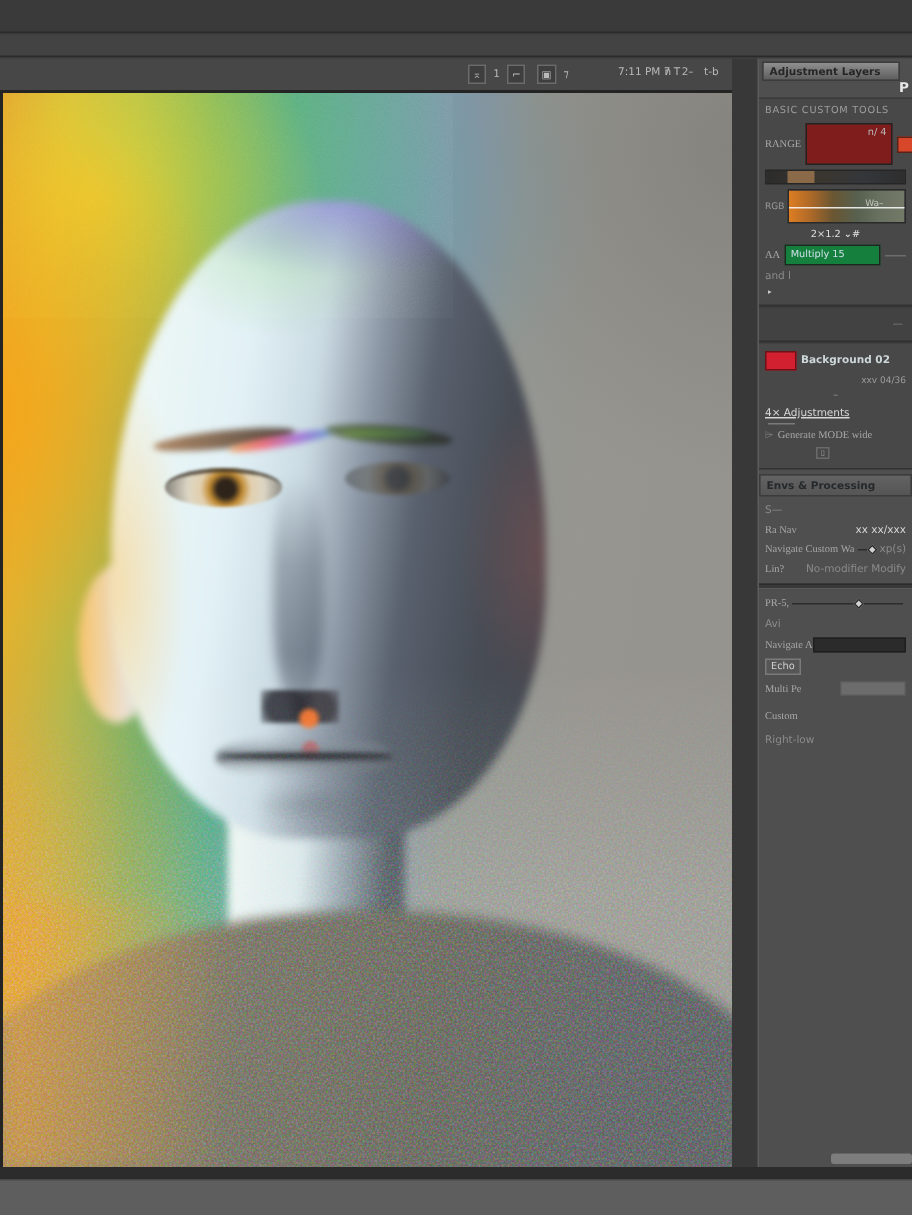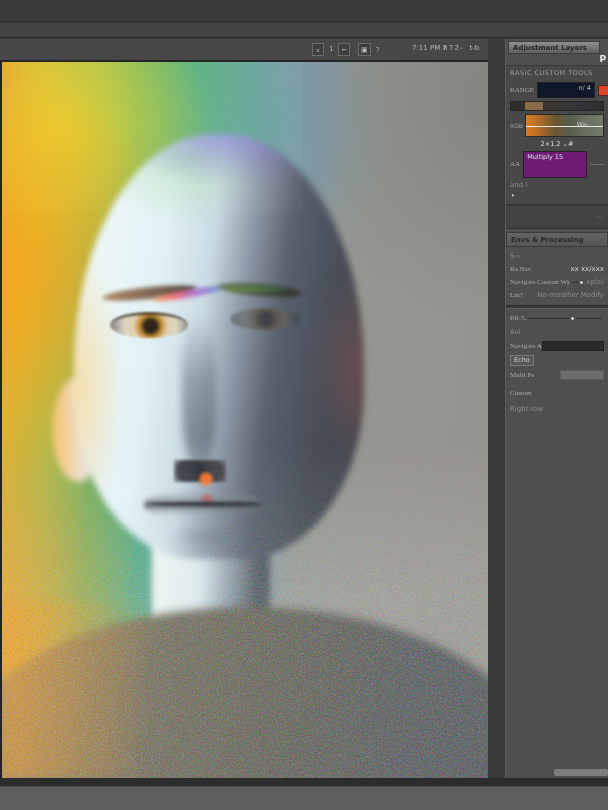--- a/index.html
+++ b/index.html
@@ -89,34 +89,34 @@
   .sb-tab{margin:2px 8px 0 2px;height:13px;background:linear-gradient(#8f8f8f,#5e5e5e);
           color:#262626;font-size:7px;line-height:13px;padding:0 4px;font-weight:bold;
           border:1px solid #3c3c3c;white-space:nowrap;overflow:hidden;}
   .sb-corner{height:11px;text-align:right;padding-right:2px;color:#e8e8e8;font-weight:bold;font-size:9px;line-height:11px;}
   .panel{background:#484848;border-top:1px solid #3a3a3a;border-bottom:1px solid #333;padding:3px 4px;}
   .p-title{color:#9d9d9d;font-size:6.5px;letter-spacing:.5px;margin-bottom:4px;white-space:nowrap;overflow:hidden;}
   .row{display:flex;align-items:center;gap:3px;margin:2px 0;min-height:10px;}
   .lbl{color:#a8a8a8;white-space:nowrap;font-family:Liberation Serif, serif;}
   .bright{color:#d6d6d6;}
   .faint{color:#8b8b8b;}
-  .dropdown{flex:1;height:16px;background:#0f172a;border:1px solid #222;color:#bcbcbc;
+  .dropdown{flex:1;height:28px;background:#7f1d1d;border:1px solid #222;color:#bcbcbc;
             font-size:6.5px;line-height:11px;padding:0 3px;text-align:right;}
   .swatch-red-sm{width:11px;height:11px;background:#d8472a;border:1px solid #5a2318;margin-right:-5px;}
   .darkramp{height:10px;background:linear-gradient(90deg,#2c2c2c,#3a362f 40%,#34363a 70%,#2e2e2e);
             border:1px solid #262626;display:flex;align-items:center;margin:3px 0;}
   .brownchip{width:18px;height:8px;background:#8a6a48;margin-left:14px;}
   .ramp-row{display:flex;align-items:stretch;gap:2px;margin:3px 0;}
   .ramp-lbl{width:13px;color:#9a9a9a;font-size:6px;align-self:center;}
   .ramp{flex:1;height:23px;position:relative;border:1px solid #2a2a2a;
         background:linear-gradient(90deg,#dd7d22 0%,#b06a28 18%,#6a5632 38%,#57604e 58%,#68705f 78%,#747a68 100%);}
   .ramp-line{position:absolute;left:0;top:11px;width:100%;height:1px;background:rgba(255,255,255,.85);}
   .ramp-cap{position:absolute;right:14px;top:4px;color:rgba(255,255,255,.6);font-size:6px;}
   .annot{text-align:center;color:#e0e0e0;font-size:6.5px;margin:1px 0 2px;}
-  .field{flex:1;height:27px;background:#701a75;border:1px solid #242424;color:#cfe0ea;
+  .field{flex:1;height:14px;background:#15803d;border:1px solid #242424;color:#cfe0ea;
          font-size:6.5px;line-height:10px;padding:0 3px;}
   .tail-line{width:14px;height:1px;background:#6d6d6d;}
   .bullet{color:#cfcfcf;font-size:7px;margin:1px 0 0 1px;}
   .panel-mid{height:24px;background:#424242;border-top:1px solid #373737;border-bottom:1px solid #303030;
              display:flex;align-items:center;justify-content:flex-end;padding:0 6px;color:#7d7d7d;}
   .swatch-red{width:21px;height:13px;background:#d22030;border:1px solid #6e1018;}
   .layer-name{color:#cdd6d8;font-weight:bold;font-size:7px;}
   .meta-right{text-align:right;color:#9c9c9c;font-size:6px;margin:1px 0;}
   .dash-center{text-align:center;color:#8e8e8e;font-size:7px;}
   .underl{text-decoration:underline;}
@@ -242,20 +242,39 @@
         <span class="lbl sm">AA</span>
         <span class="field sm">Multiply 15</span>
         <span class="tail-line"></span>
       </div>
       <div class="row faint sm">and  l</div>
       <div class="bullet">‣</div>
     </div>
 
     <div class="panel-mid sm">—</div>
 
+    <div class="panel">
+      <div class="row">
+        <span class="swatch-red"></span>
+        <span class="layer-name sm">Background 02</span>
+      </div>
+      <div class="meta-right sm">xxv 04/36</div>
+      <div class="dash-center">–</div>
+      <div class="row">
+        <span class="bright underl sm">4× Adjustments</span>
+      </div>
+      <div class="miniline"></div>
+      <div class="row">
+        <span class="faint sm">⌲</span>
+        <span class="lbl sm">Generate MODE wide</span>
+      </div>
+      <div class="row">
+        <span class="boxicon">▯</span>
+      </div>
+    </div>
 
     <div class="sec-header sm">Envs &amp; Processing</div>
 
     <div class="props">
       <div class="row faint sm">S—</div>
       <div class="jrow">
         <span class="lbl sm">Ra   Nav</span>
         <span class="bright sm">xx xx/xxx</span>
       </div>
       <div class="jrow">

